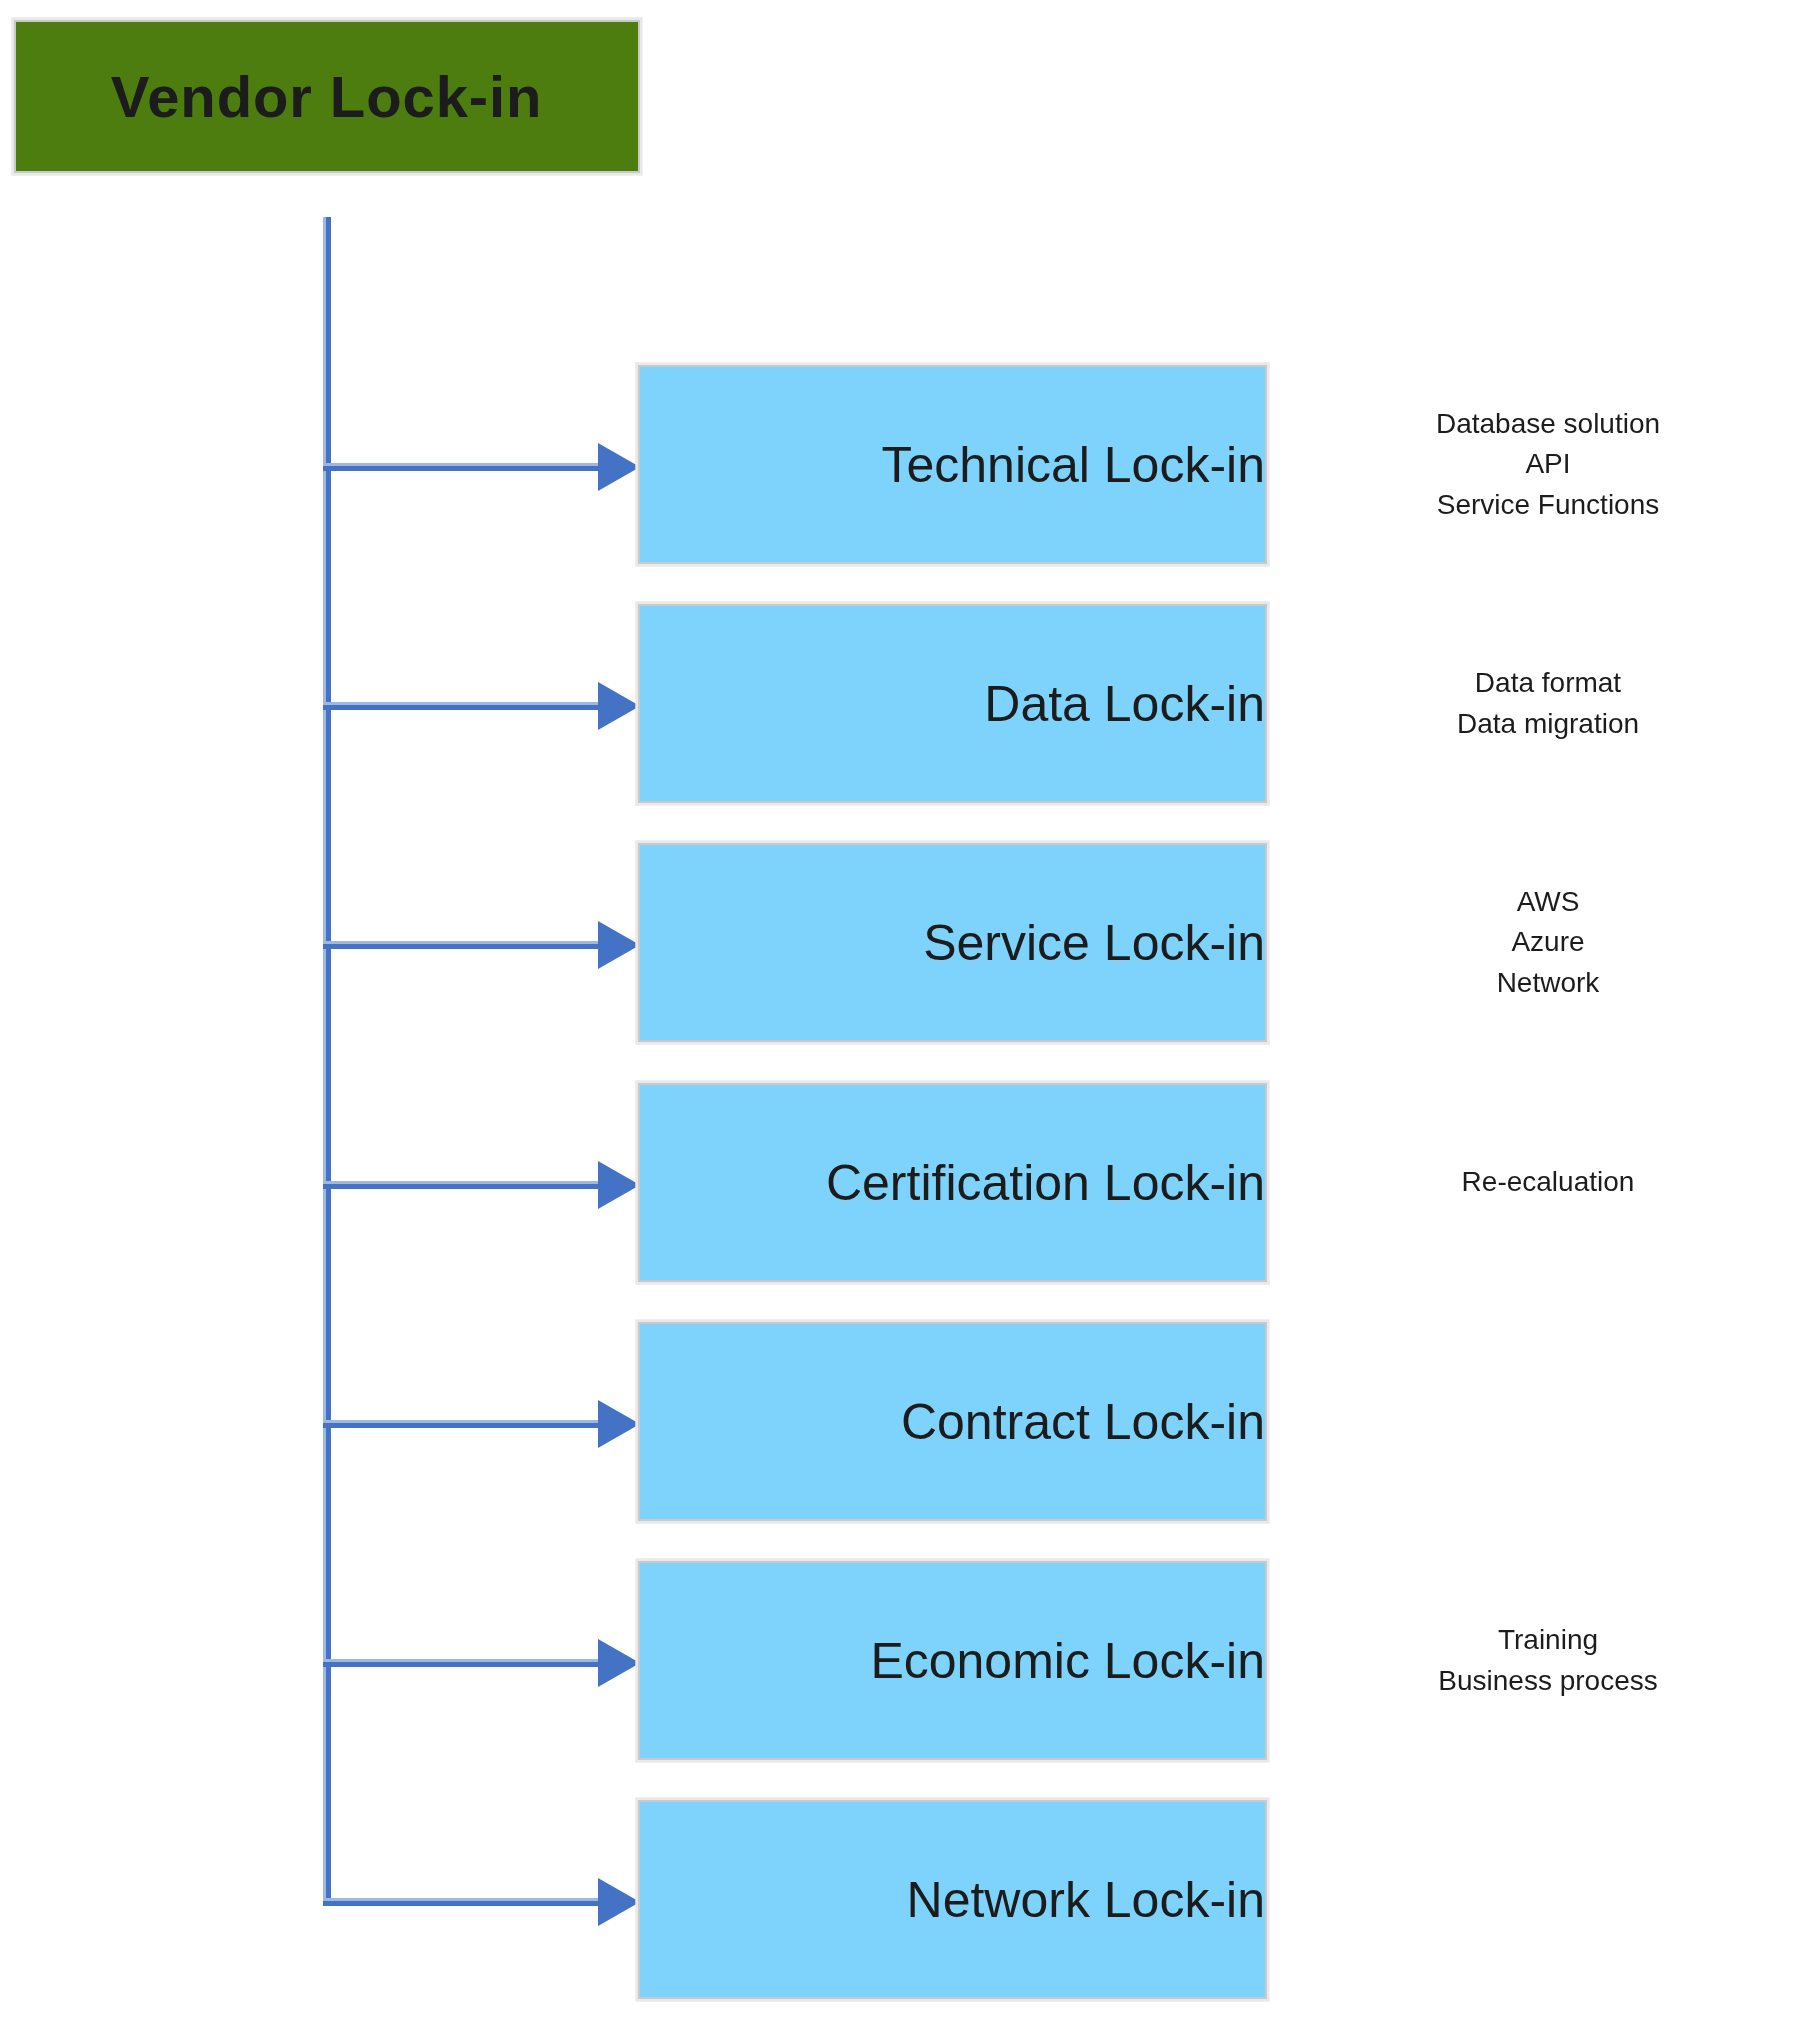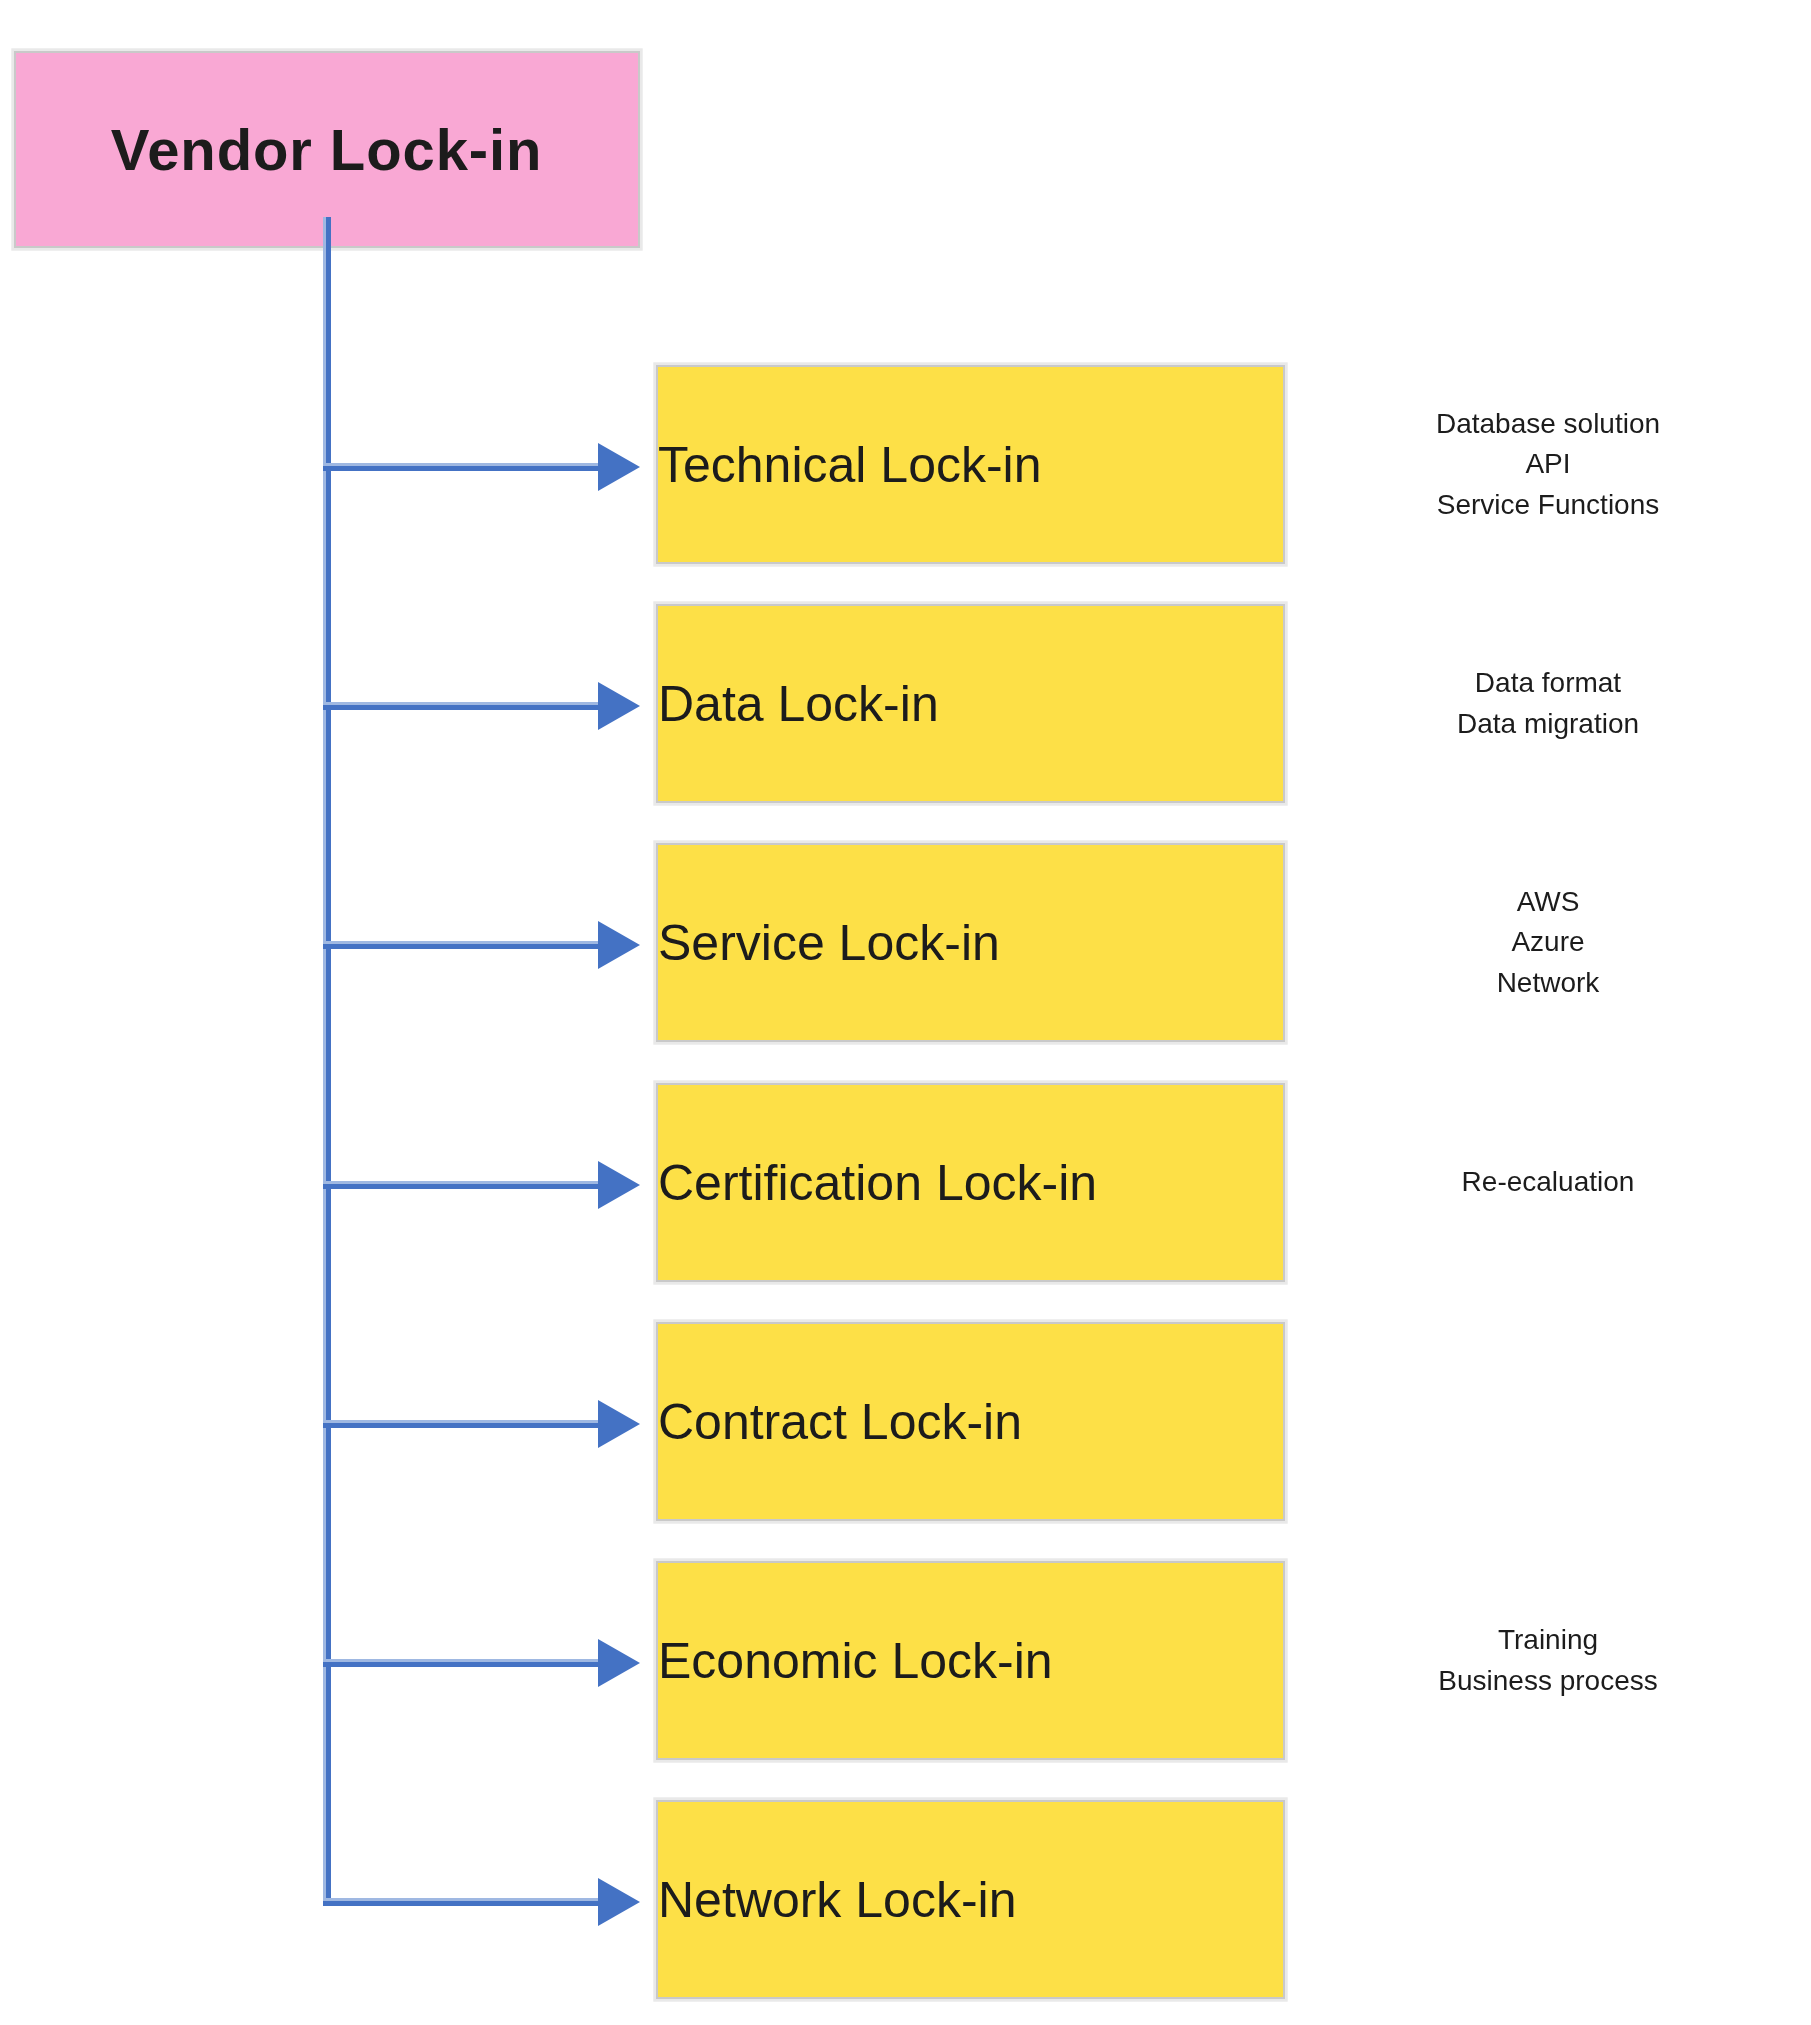--- a/index.html
+++ b/index.html
@@ -11,25 +11,25 @@
   }
   html,body{margin:0;padding:0;background:#ffffff;}
   body{
     width:1811px;height:2025px;position:relative;overflow:hidden;
     font-family:"Liberation Sans", sans-serif;color:var(--text);
   }
   .canvas{position:absolute;left:0;top:0;width:1811px;height:2025px;}
 
   
   .root-box{
-    position:absolute;left:13.6px;top:20px;width:626px;height:197px;
-    box-sizing:border-box;background:#f9a8d4;
+    position:absolute;left:13.6px;top:20px;width:626px;height:153px;
+    box-sizing:border-box;background:#4d7c0f;
     border:2.7px solid var(--box-border);
     box-shadow:0 0 0 2.7px var(--box-border-outer);
-    display:flex;align-items:center;justify-content:center;margin-top:31px;
+    display:flex;align-items:center;justify-content:center;
   }
   .root-label{font-size:58px;font-weight:bold;letter-spacing:0.9px;white-space:nowrap;}
 
   
   .trunk{
     position:absolute;left:323px;top:217px;width:8.1px;height:1689px;
     background:linear-gradient(to right, var(--accent-light) 0 34%, var(--accent) 34% 100%);
   }
 
   
@@ -38,25 +38,25 @@
     position:absolute;left:323px;top:98px;width:277px;height:8.1px;
     background:linear-gradient(to bottom, var(--accent-light) 0 34%, var(--accent) 34% 100%);
   }
   .head{
     position:absolute;left:598px;top:78px;width:0;height:0;
     border-top:24.4px solid transparent;
     border-bottom:24.4px solid transparent;
     border-left:42px solid var(--accent);
   }
   .node{
-    position:absolute;left:656px;top:0;width:629px;height:199px;
-    box-sizing:border-box;background:#fde047;
+    position:absolute;left:638px;top:0;width:629px;height:199px;
+    box-sizing:border-box;background:#7dd3fc;
     border:2.7px solid var(--box-border);
     box-shadow:0 0 0 2.7px var(--box-border-outer);
-    display:flex;align-items:center;justify-content:flex-start;
+    display:flex;align-items:center;justify-content:flex-end;
   }
   .node-label{font-size:50px;white-space:nowrap;}
   .note{
     position:absolute;left:1285px;top:0;width:526px;height:199px;
     display:flex;flex-direction:column;align-items:center;justify-content:center;
     text-align:center;font-size:28px;line-height:1.45;
   }
   .note-line{white-space:nowrap;}
 </style>
 </head>

